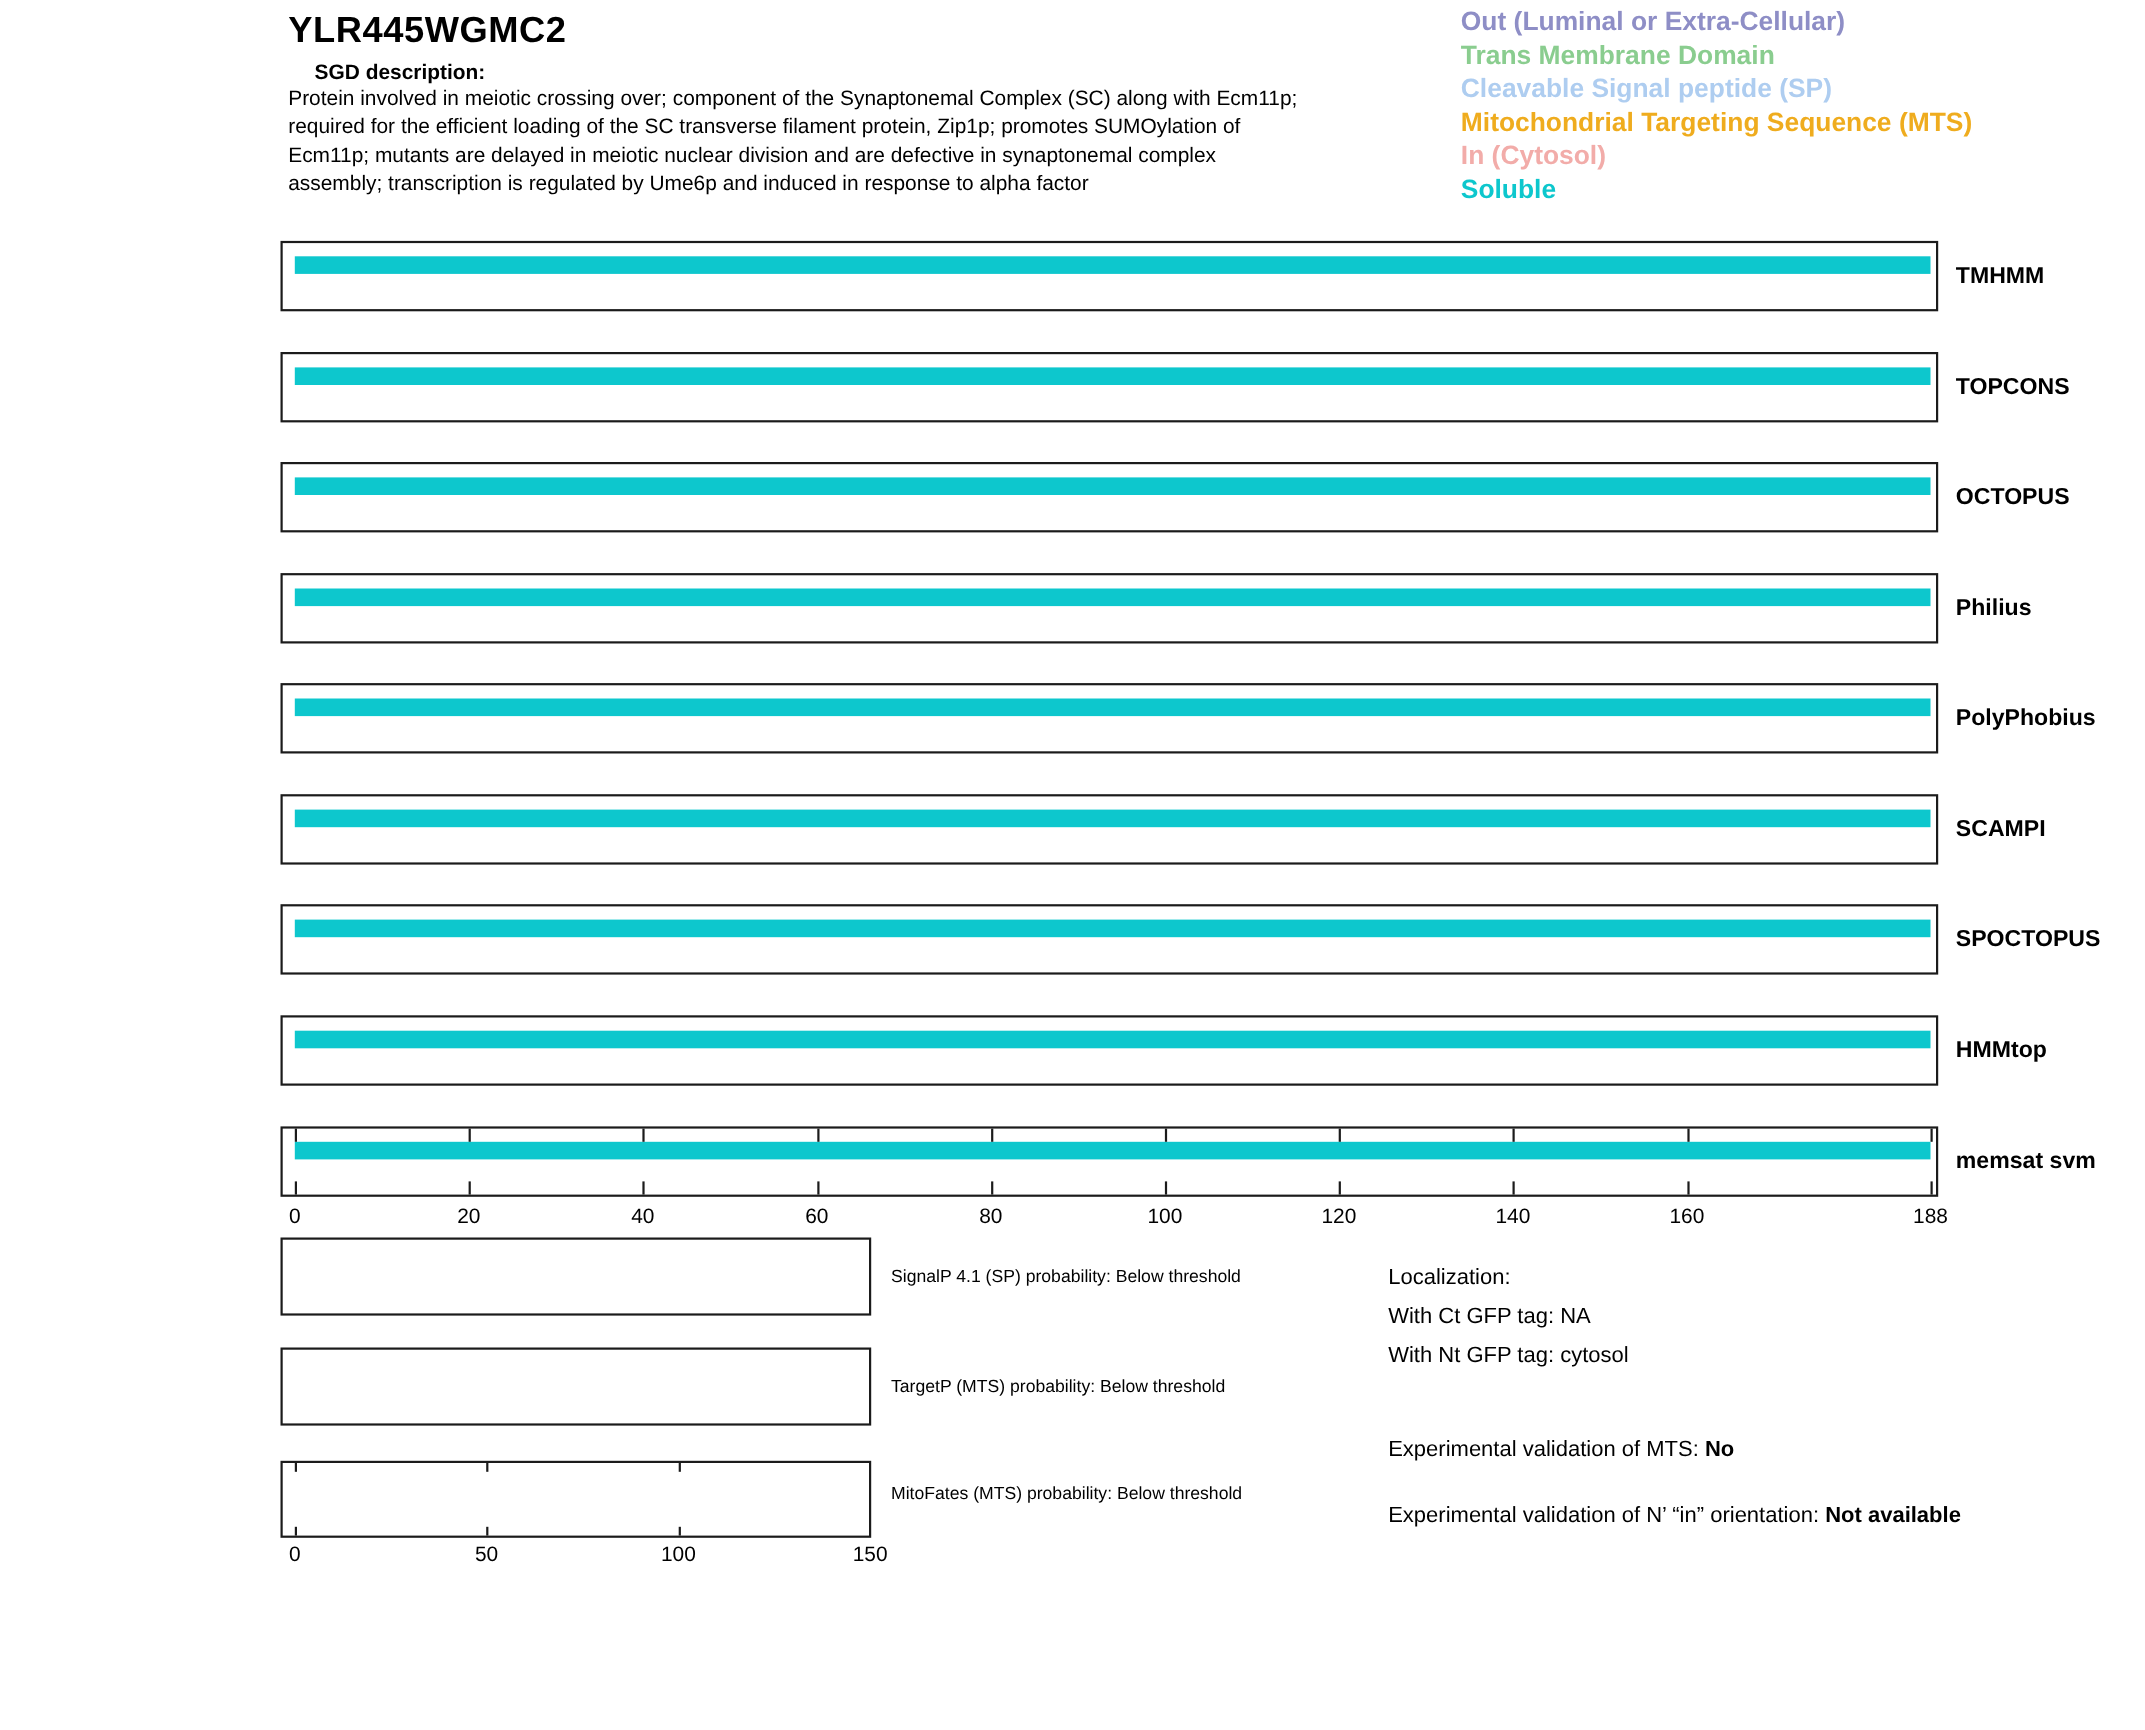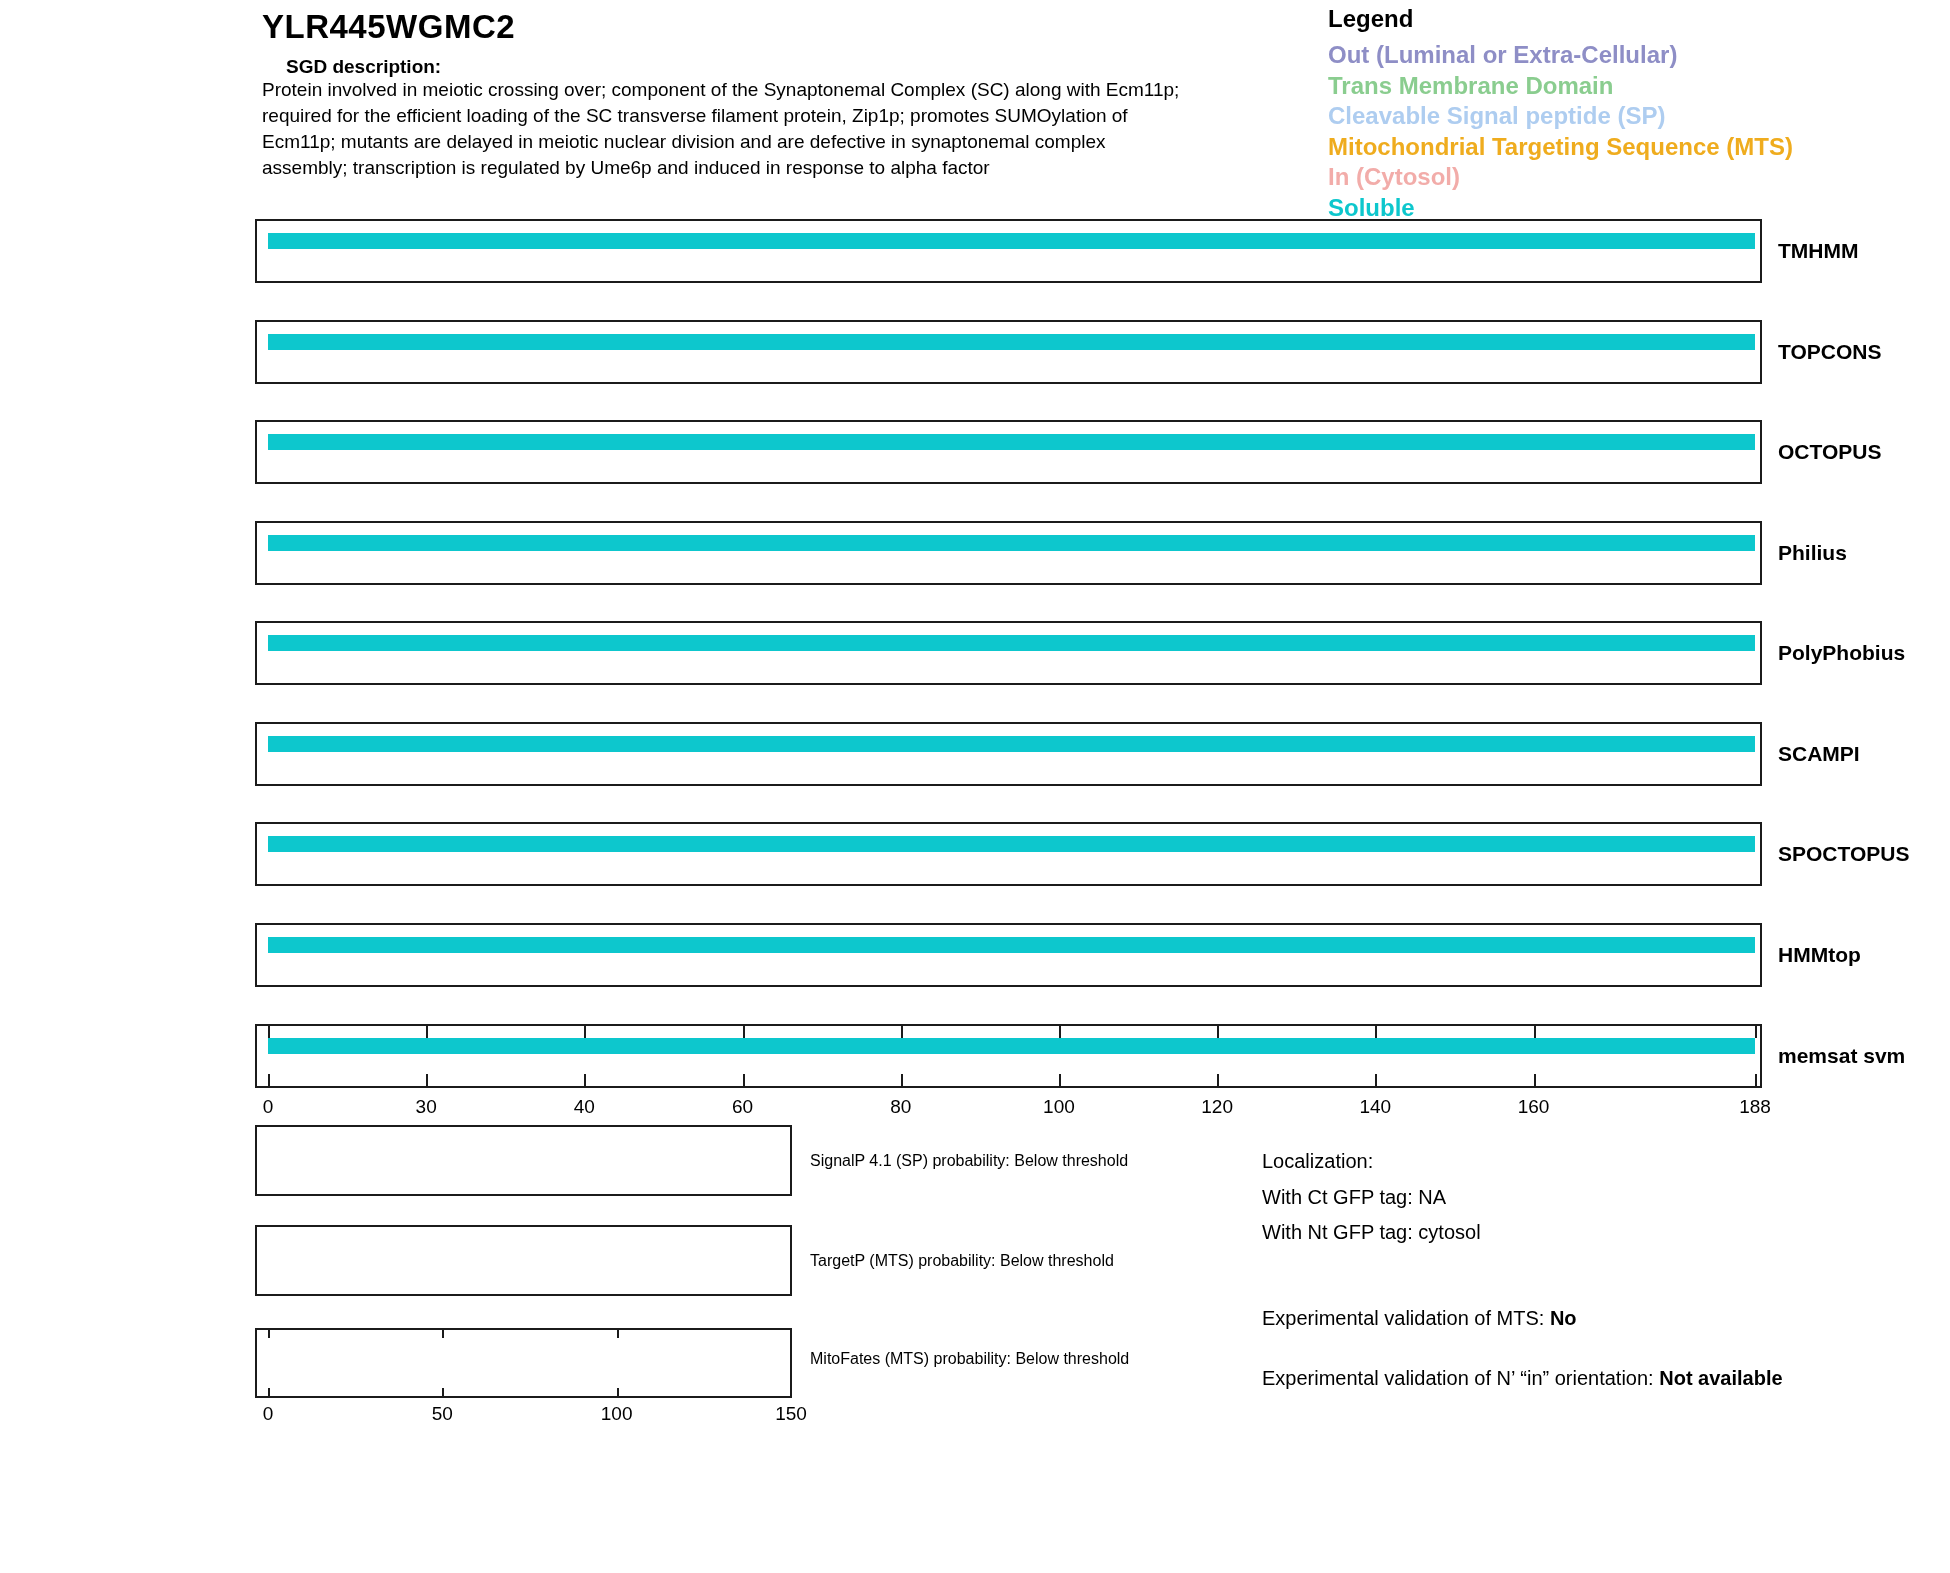--- a/index.html
+++ b/index.html
@@ -52,21 +52,20 @@
   </div>
   <div class="sgd-label">SGD description:</div>
   <div class="desc">
     <div>Protein involved in meiotic crossing over; component of the Synaptonemal Complex (SC) along with Ecm11p;</div>
     <div>required for the efficient loading of the SC transverse filament protein, Zip1p; promotes SUMOylation of</div>
     <div>Ecm11p; mutants are delayed in meiotic nuclear division and are defective in synaptonemal complex</div>
     <div>assembly; transcription is regulated by Ume6p and induced in response to alpha factor</div>
   </div>
 
   <div class="legend">
-    <div class="legend-title">Legend</div>
     <div class="legend-item" style="color: rgb(142, 142, 198);">Out (Luminal or Extra-Cellular)</div>
     <div class="legend-item" style="color: rgb(138, 205, 143);">Trans Membrane Domain</div>
     <div class="legend-item" style="color: rgb(174, 205, 240);">Cleavable Signal peptide (SP)</div>
     <div class="legend-item" style="color: rgb(239, 172, 30);">Mitochondrial Targeting Sequence (MTS)</div>
     <div class="legend-item" style="color: rgb(242, 172, 169);">In (Cytosol)</div>
     <div class="legend-item" style="color: rgb(13, 199, 205);">Soluble</div>
   </div>
 
   <div class="track-box" style="top:219px">
       <div class="track-bar"></div>
@@ -128,21 +127,21 @@
       <div class="tick bottom" style="left: 1118.34px;"></div>
       <div class="tick top" style="left: 1276.53px;"></div>
       <div class="tick bottom" style="left: 1276.53px;"></div>
       <div class="tick top" style="left: 1498px;"></div>
       <div class="tick bottom" style="left: 1498px;"></div>
     </div>
   <div class="track-label" style="top:1024px">memsat svm</div>
 
   <div class="axis-labels" id="protein-axis-labels" style="top:1096px">
       <span style="left: 11px;">0</span>
-      <span style="left: 169.191px;">30</span>
+      <span style="left: 169.191px;">20</span>
       <span style="left: 327.383px;">40</span>
       <span style="left: 485.574px;">60</span>
       <span style="left: 643.766px;">80</span>
       <span style="left: 801.957px;">100</span>
       <span style="left: 960.149px;">120</span>
       <span style="left: 1118.34px;">140</span>
       <span style="left: 1276.53px;">160</span>
       <span style="left: 1498px;">188</span>
     </div>
 

